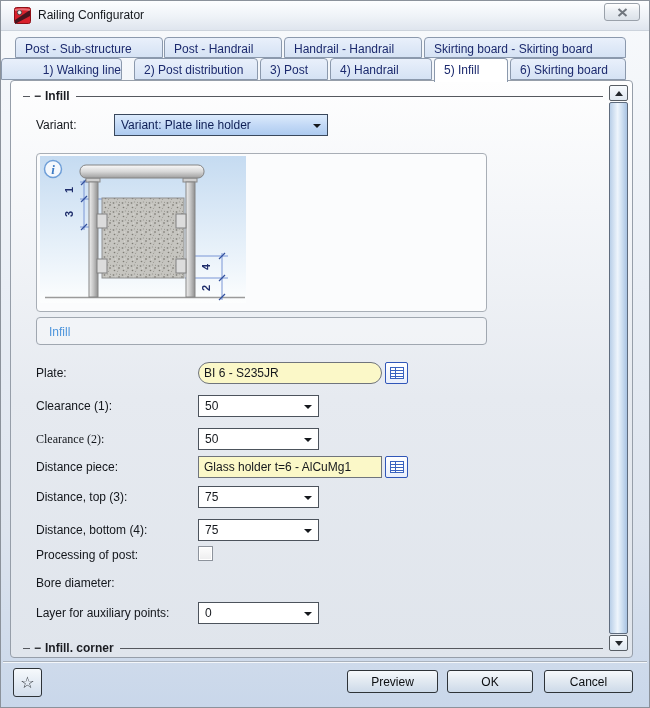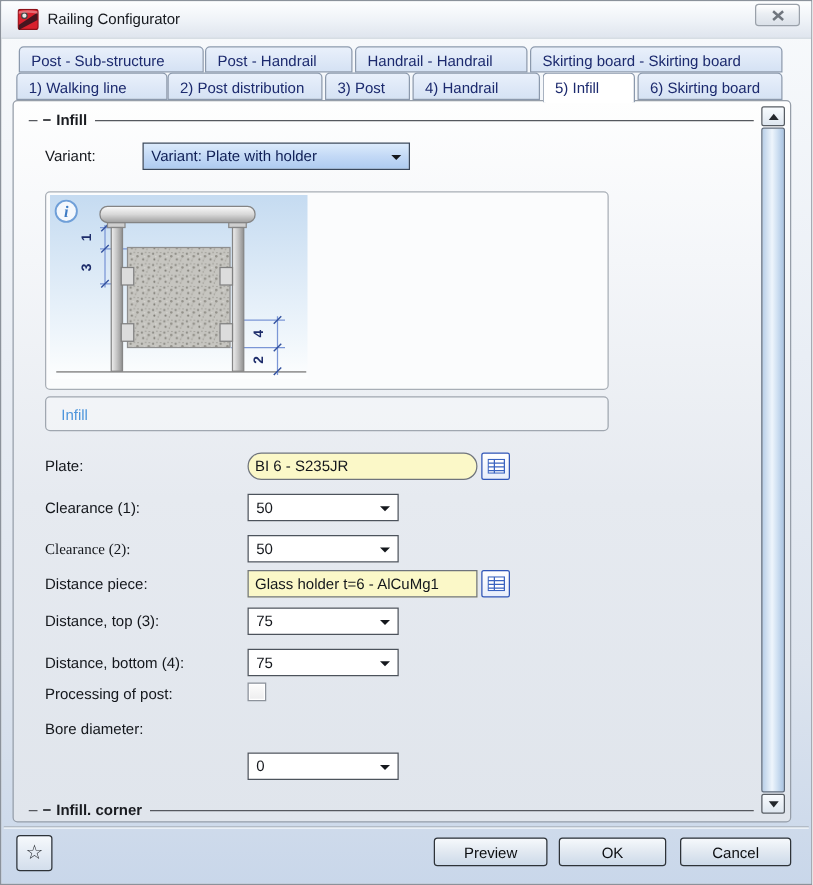--- a/index.html
+++ b/index.html
@@ -99,39 +99,39 @@
         <path d="M1.5 1 L9.5 8 M9.5 1 L1.5 8" stroke="#70767e" stroke-width="2"></path>
       </svg>
     </button>
   </div>
 
   <div class="tab row1" style="left:14px;width:148px;">Post - Sub-structure</div>
   <div class="tab row1" style="left:163px;width:118px;">Post - Handrail</div>
   <div class="tab row1" style="left:283px;width:138px;">Handrail - Handrail</div>
   <div class="tab row1" style="left:423px;width:202px;">Skirting board - Skirting board</div>
 
-  <div class="tab row2" style="left:12px;width:121px;">1) Walking line</div>
+  <div class="tab row2" style="left:0;width:121px;text-align:right;">1) Walking line</div>
   <div class="tab row2" style="left:133px;width:124px;">2) Post distribution</div>
   <div class="tab row2" style="left:259px;width:68px;">3) Post</div>
   <div class="tab row2" style="left:329px;width:102px;">4) Handrail</div>
   <div class="tab row2 active" style="left:433px;width:74px;">5) Infill</div>
   <div class="tab row2" style="left:509px;width:116px;">6) Skirting board</div>
 
   <div class="content">
 
     <div class="group-head" style="left:12px;top:8px;width:580px;">
       <span class="gh-line-s"></span>
         <span class="gh-minus">−</span>
         <span>Infill</span>
       <span class="gh-line"></span>
     </div>
 
     <span class="lbl" style="left:25px;top:37px;">Variant:</span>
     <div class="combo focused" style="left:103px;top:33px;width:214px;">
-      <span>Variant: Plate with holder</span>
+      <span>Variant: Plate line holder</span>
       <span class="arr"></span>
     </div>
 
     <div class="img-panel">
       <svg width="208" height="153" viewBox="0 0 208 153" style="position:absolute;left:3px;top:2px;">
         <defs>
           <linearGradient id="bgG" x1="0" y1="0" x2="0" y2="1">
             <stop offset="0" stop-color="#c5dbf1"></stop>
               <stop offset="0.75" stop-color="#eef5fb"></stop>
               <stop offset="1" stop-color="#fdfefe"></stop>
@@ -264,20 +264,21 @@
     <div class="combo" style="left:187px;top:438px;width:121px;">
       <span>75</span>
       <span class="arr"></span>
     </div>
 
     <span class="lbl" style="left:25px;top:467px;">Processing of post:</span>
     <input type="checkbox" class="chk" style="left: 187px; top: 465px;">
 
     <span class="lbl" style="left:25px;top:495px;">Bore diameter:</span>
 
+    <span class="lbl" style="left:25px;top:525px;">Layer for auxiliary points:</span>
     <div class="combo" style="left:187px;top:521px;width:121px;">
       <span>0</span>
       <span class="arr"></span>
     </div>
 
     <div class="group-head" style="left:12px;top:560px;width:580px;">
       <span class="gh-line-s"></span>
         <span class="gh-minus">−</span>
         <span>Infill. corner</span>
       <span class="gh-line"></span>

